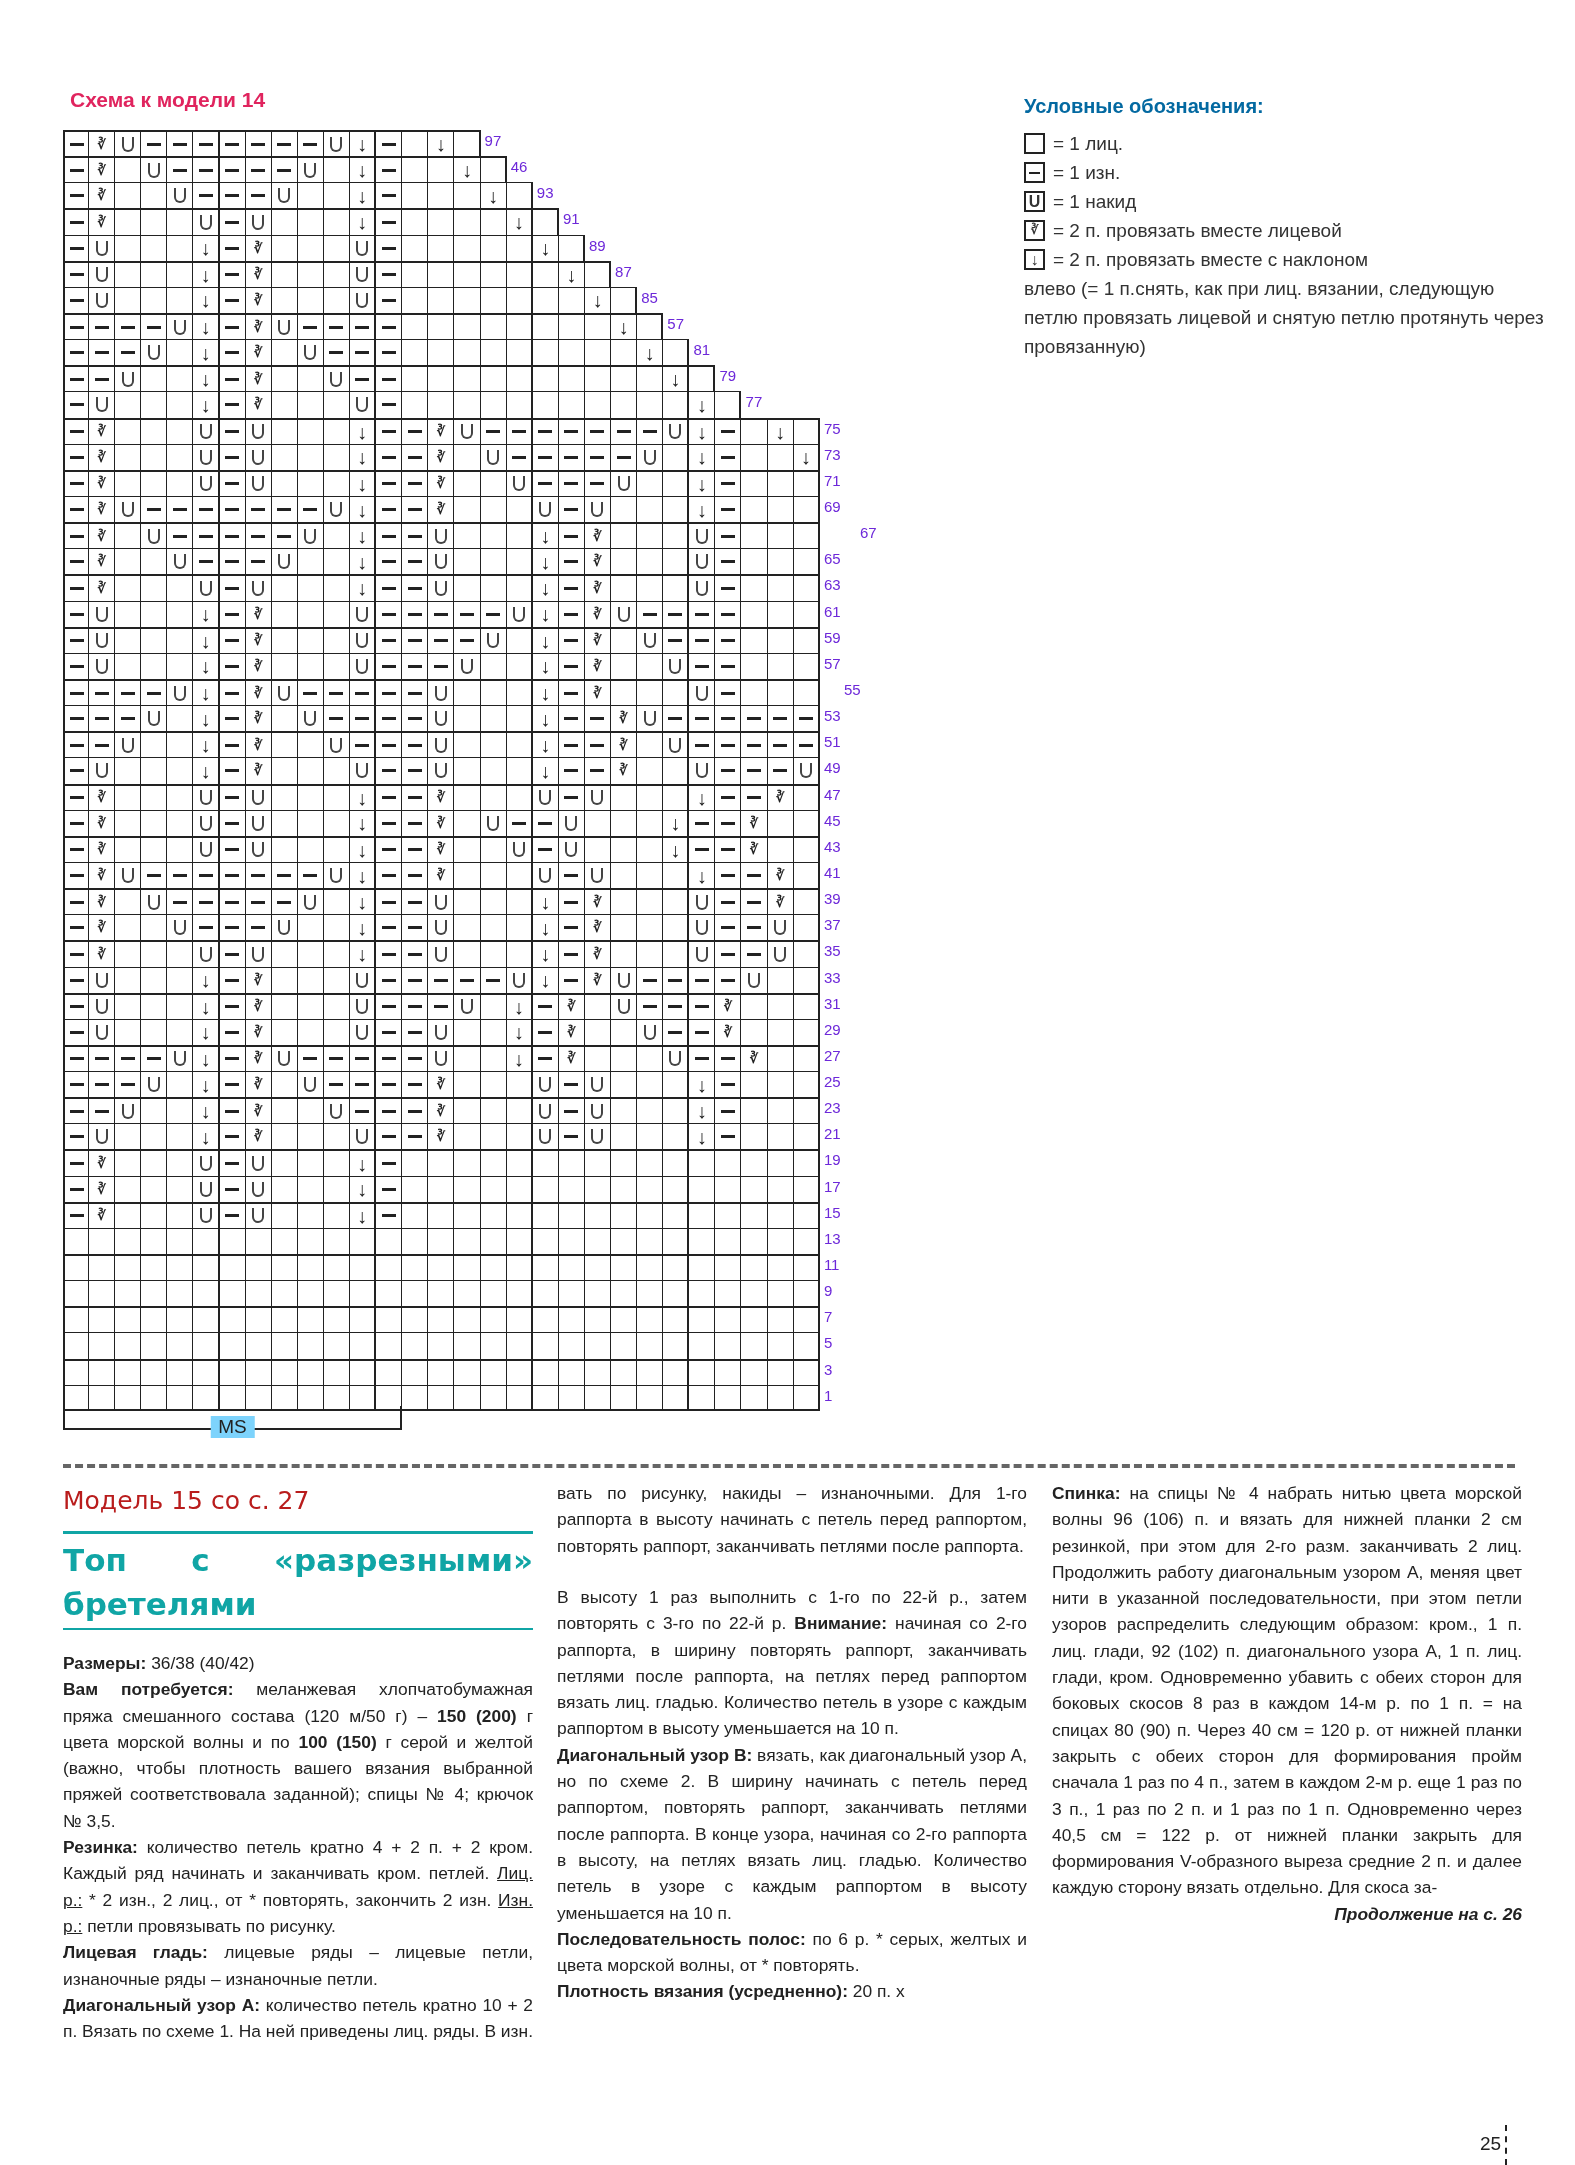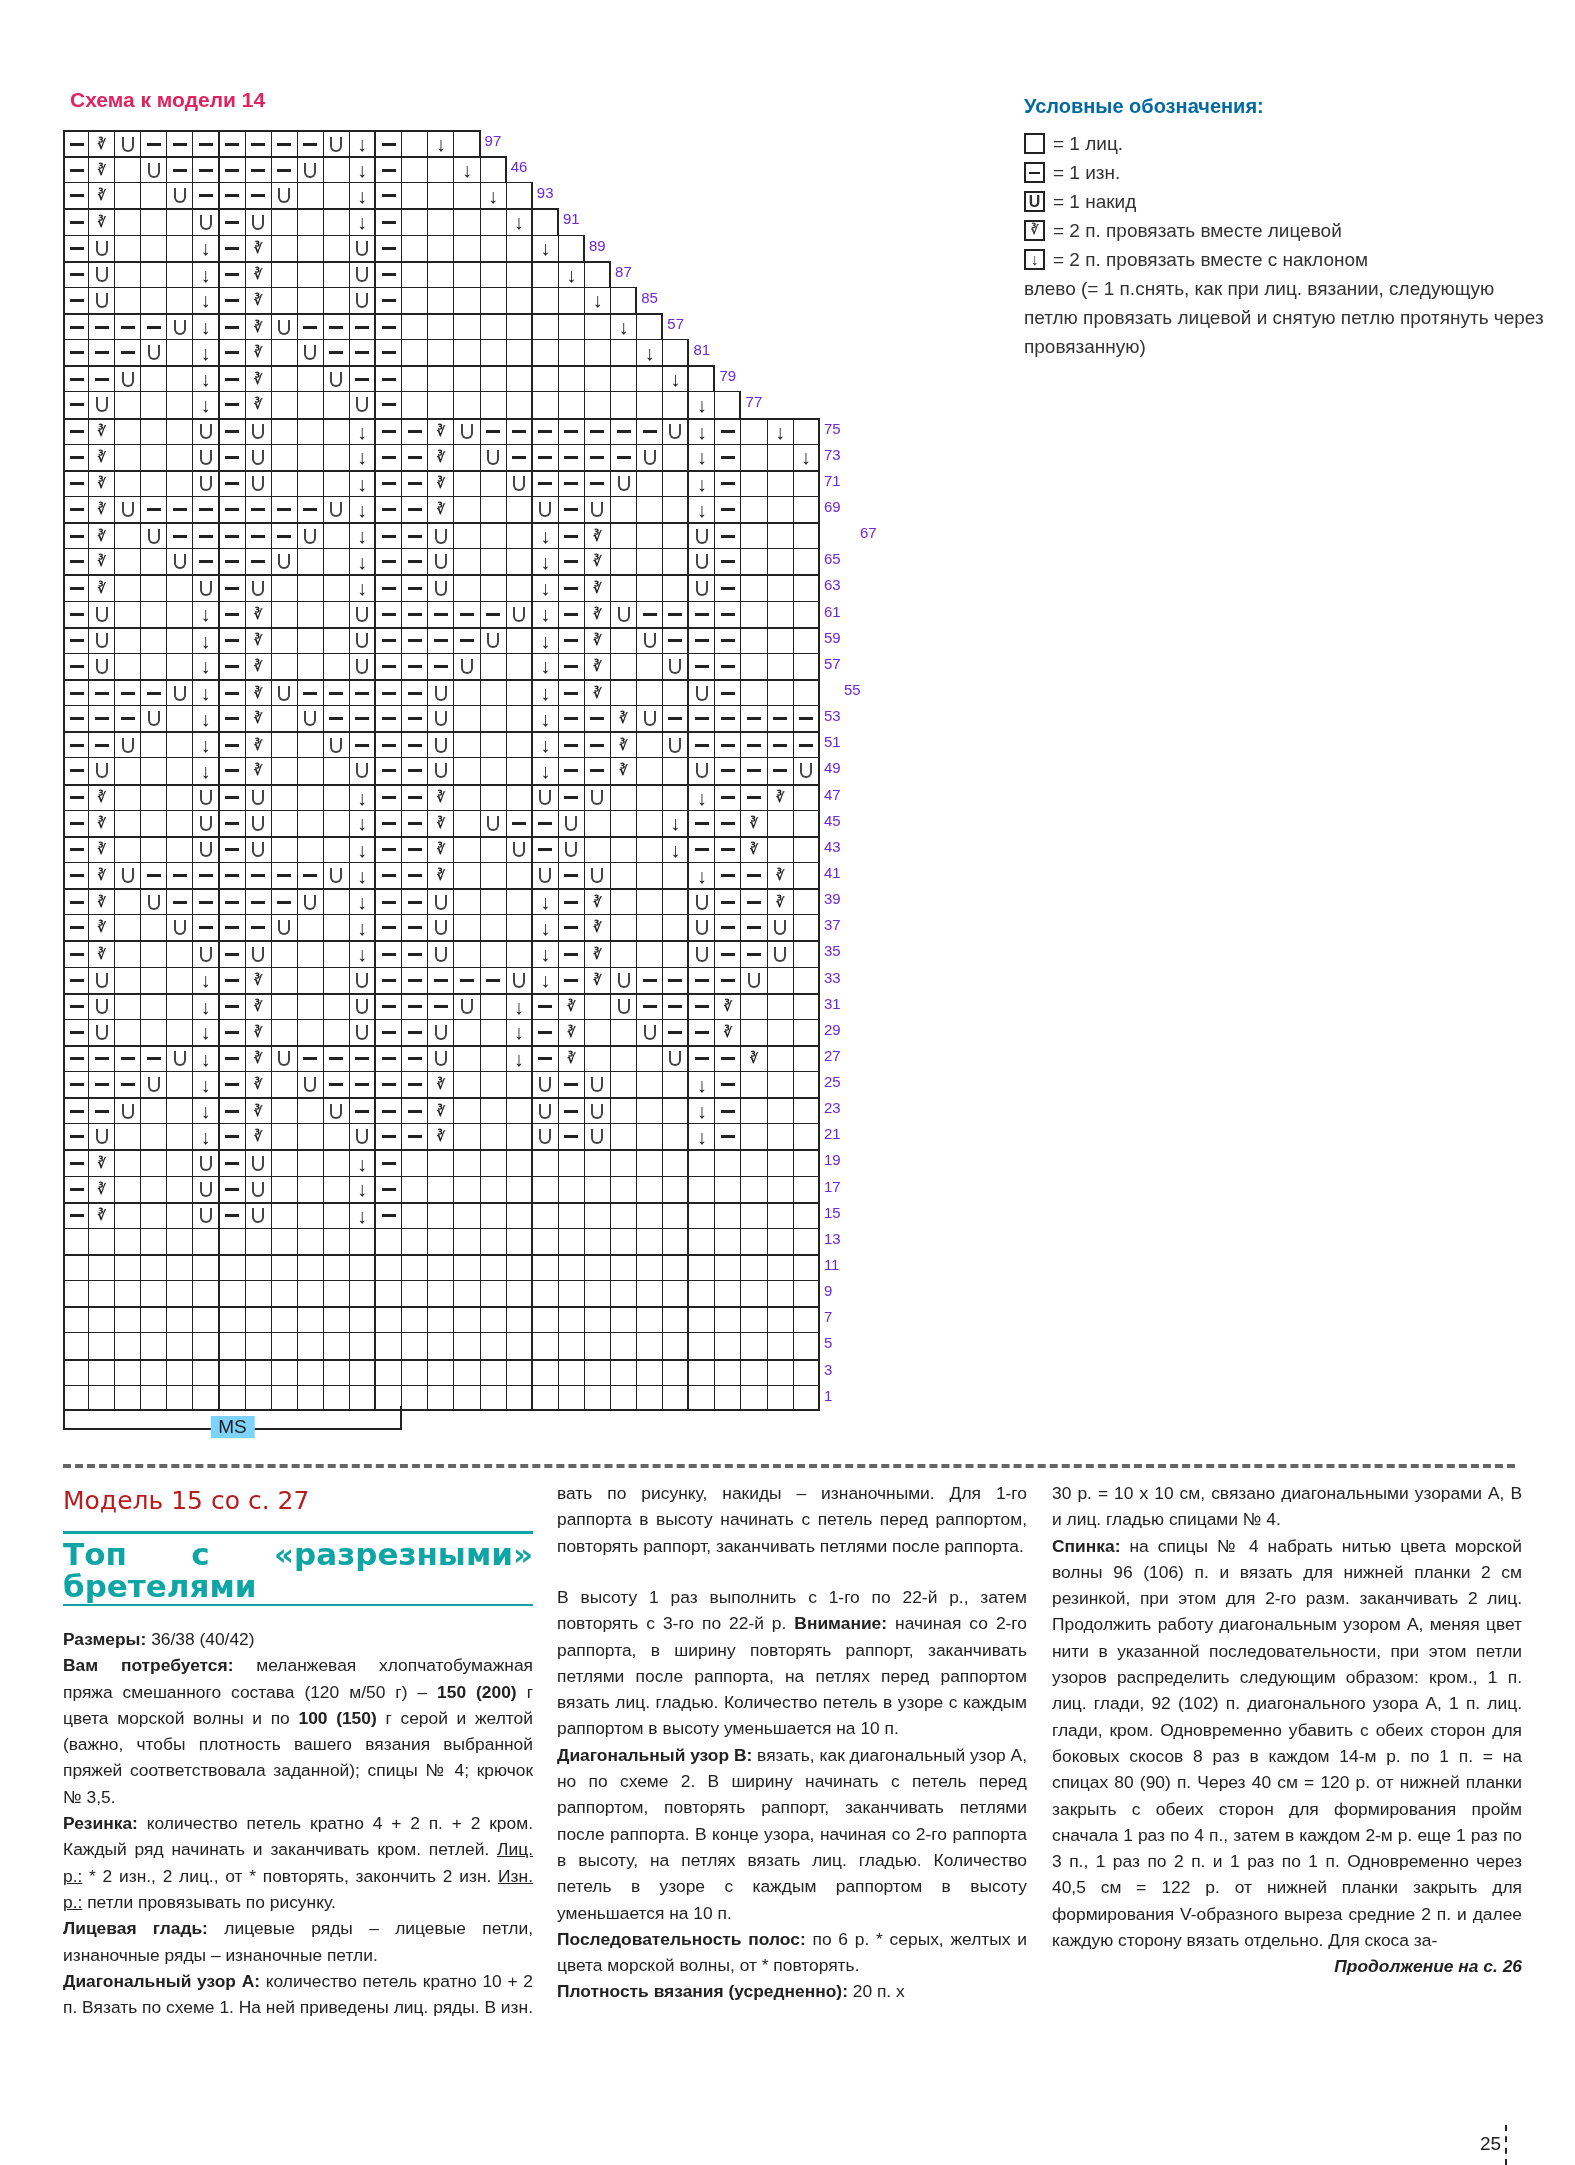--- a/index.html
+++ b/index.html
@@ -26,21 +26,21 @@
   .ms{position:absolute;left:63px;top:1406px;width:339px;height:24px;border-left:2px solid #222;border-right:2px solid #222;border-bottom:2px solid #222;box-sizing:border-box;}
   .ms span{position:absolute;left:50%;top:10px;transform:translateX(-50%);background:#7dd3fc;padding:0 8px;font-size:19px;}
   .divider{position:absolute;left:63px;top:1464px;width:1452px;border-top:4px dashed #666;}
   .col{position:absolute;top:1480px;width:470px;font-size:17.4px;line-height:26.3px;text-align:justify;color:#222;}
   .col p{margin:0;}
   .c1{left:63px;}
   .c2{left:557px;}
   .c3{left:1052px;}
   .model-ref{font-family:"DejaVu Sans",sans-serif;font-size:25px;color:#b91c1c;margin-top:8px;height:43px;}
   .model-line{border-top:3px solid #10a5a5;margin:0 0 4px 0;}
-  .model-title{font-family:"DejaVu Sans",sans-serif;font-size:31px;font-weight:bold;color:#10a5a5;line-height:32px;}
+  .model-title{font-family:"DejaVu Sans",sans-serif;font-size:31px;font-weight:bold;color:#10a5a5;line-height:44px;}
   .model-line2{border-top:2px solid #10a5a5;margin:2px 0 20px 0;}
   b{font-weight:bold;}
   u{text-decoration:underline;}
   .cont{text-align:right;font-style:italic;font-weight:bold;}
   .pagenum{position:absolute;left:1480px;top:2133px;font-size:19px;}
   .vdash{position:absolute;left:1505px;top:2125px;height:40px;border-left:2px dashed #222;}
 </style>
 </head>
 <body>
 
@@ -2954,20 +2954,19 @@
 
   <div class="col c2">
     <p style="height:104px;overflow:hidden;">вать по рисунку, накиды – изнаночными. Для 1-го раппорта в высоту начинать с петель перед раппортом, повторять раппорт, заканчивать петлями после раппорта.</p>
     <p><span>В высоту 1 раз выполнить с 1-го по 22-й р., затем повторять с 3-го по 22-й р.</span> <b>Внимание:</b> <span>начиная со 2-го раппорта, в ширину повторять раппорт, заканчивать петлями после раппорта, на петлях перед раппортом вязать лиц. гладью. Количество петель в узоре с каждым раппортом в высоту уменьшается на 10 п.</span></p>
     <p><b>Диагональный узор В:</b> <span>вязать, как диагональный узор А, но по схеме 2. В ширину начинать с петель перед раппортом, повторять раппорт, заканчивать петлями после раппорта. В конце узора, начиная со 2-го раппорта в высоту, на петлях вязать лиц. гладью. Количество петель в узоре с каждым раппортом в высоту уменьшается на 10 п.</span></p>
     <p><b>Последовательность полос:</b> <span>по 6 р. * серых, желтых и цвета морской волны, от * повторять.</span></p>
     <p style="height:26px;overflow:hidden;"><b>Плотность вязания (усредненно):</b> <span>20 п. х</span></p>
   </div>
 
   <div class="col c3">
-    <p>30 р. = 10 х 10 см, связано диагональными узорами А, В и лиц. гладью спицами № 4.</p>
     <p><b>Спинка:</b> <span>на спицы № 4 набрать нитью цвета морской волны 96 (106) п. и вязать для нижней планки 2 см резинкой, при этом для 2-го разм. заканчивать 2 лиц. Продолжить работу диагональным узором А, меняя цвет нити в указанной последовательности, при этом петли узоров распределить следующим образом: кром., 1 п. лиц. глади, 92 (102) п. диагонального узора А, 1 п. лиц. глади, кром. Одновременно убавить с обеих сторон для боковых скосов 8 раз в каждом 14-м р. по 1 п. = на спицах 80 (90) п. Через 40 см = 120 р. от нижней планки закрыть с обеих сторон для формирования пройм сначала 1 раз по 4 п., затем в каждом 2-м р. еще 1 раз по 3 п., 1 раз по 2 п. и 1 раз по 1 п. Одновременно через 40,5 см = 122 р. от нижней планки закрыть для формирования V-образного выреза средние 2 п. и далее каждую сторону вязать отдельно. Для скоса за-</span></p>
     <p class="cont">Продолжение на с. 26</p>
   </div>
 
   <div class="pagenum">25</div>
   <div class="vdash"></div>
 </div>
 
 </body></html>

